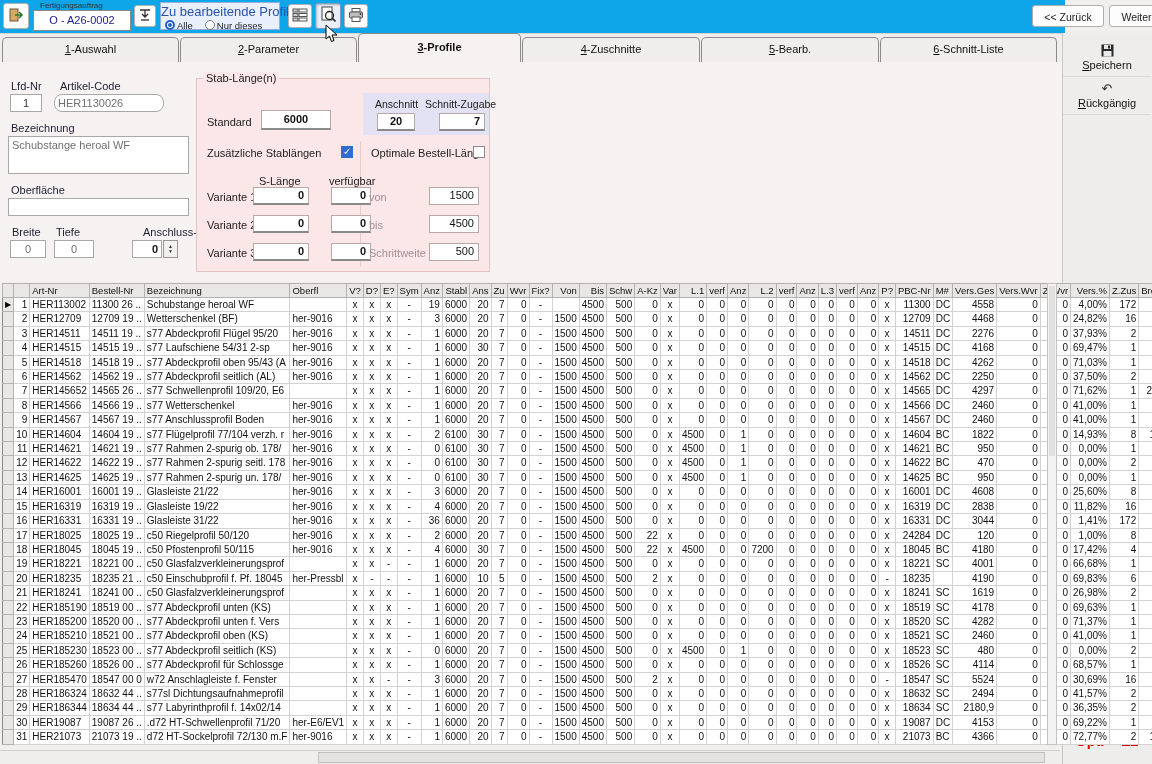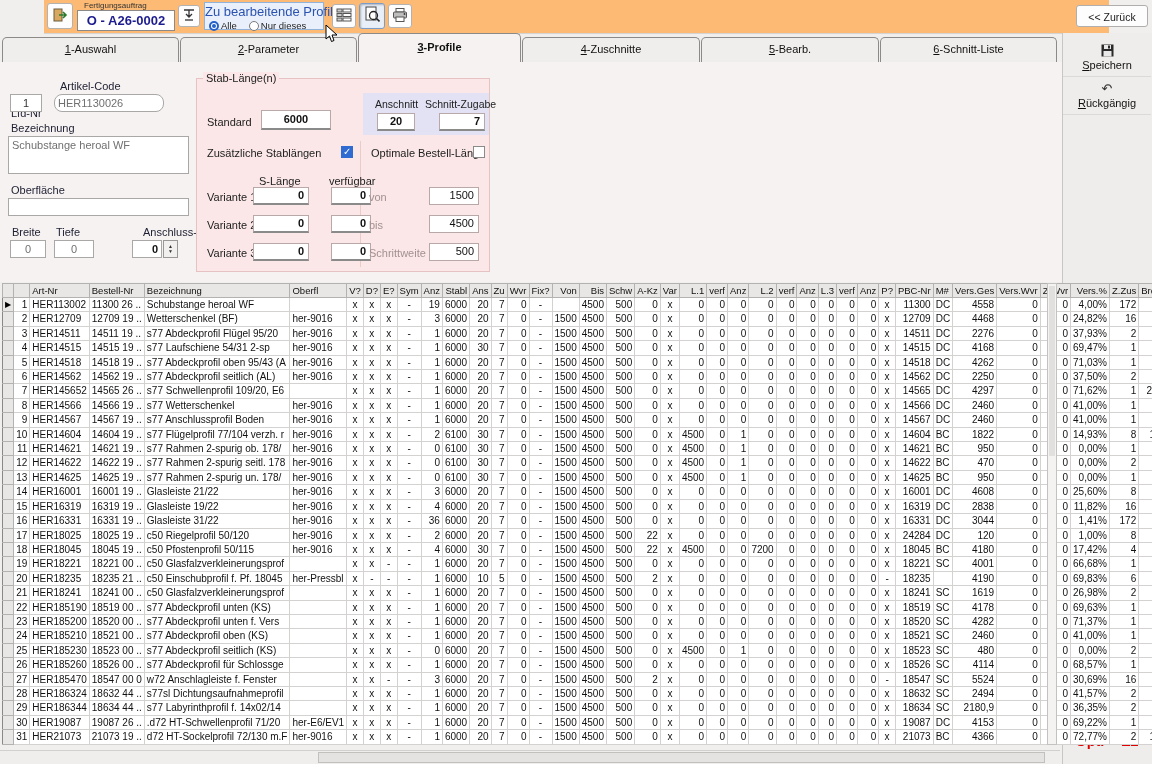--- a/index.html
+++ b/index.html
@@ -1,29 +1,29 @@
 <!DOCTYPE html>
 <html><head>
 <meta charset="utf-8">
 <style>
   html,body{margin:0;padding:0;background:#d8d6d4;}
   .window{position:relative;width:1152px;height:764px;background:#f1efee;overflow:hidden;
           font-family:"Liberation Sans",sans-serif;color:#111;}
   
-  .toolbar{position:absolute;top:0;left:0;width:1065px;height:33px;background:#fdba74;border-bottom:1px solid #d6d4d2;margin-left:44px;}
+  .toolbar{position:absolute;top:0;left:0;width:1065px;height:33px;background:#0ea5e9;border-bottom:1px solid #d6d4d2;}
   .tbtn{position:absolute;background:#fdfdfd;border:1px solid #b4b2b0;border-radius:3px;
         display:flex;align-items:center;justify-content:center;box-sizing:border-box;padding:0;cursor:default;}
   .tbtn.pressed{background:#e9eff9;border:1px solid #7a9cc8;box-shadow:inset 1px 1px 2px rgba(0,0,0,.25);}
   .order-label{position:absolute;left:40px;top:1px;font-size:8px;color:#333;}
   .order-field{position:absolute;left:33px;top:10px;width:96px;height:19px;background:#fff;border:1px solid #8a8a8a;
-               color:#1c1c8e;font-weight:bold;font-size:13px;text-align:center;line-height:19px;}
+               color:#1c1c8e;font-weight:normal;font-size:11px;text-align:center;line-height:19px;}
   .profiles{position:absolute;left:160px;top:2px;width:120px;height:28px;background:#e9f0fb;border:1px solid #93b2da;box-sizing:border-box;}
   .ptitle{font-size:13px;color:#2a52b0;text-align:center;margin-top:1px;white-space:nowrap;}
   .prow{display:flex;gap:12px;font-size:9.5px;color:#222;padding-left:4px;margin-top:1px;align-items:center;}
-  .rlab{display:flex;align-items:flex-end;gap:2px;}
+  .rlab{display:flex;align-items:flex-start;gap:2px;}
   .rdo{width:10px;height:10px;border-radius:50%;border:1px solid #7a7a7a;background:#fff;display:inline-block;position:relative;box-sizing:border-box;}
   .rdo.on{border:2px solid #2460c8;}
   .rdo.on::after{content:'';position:absolute;left:1px;top:1px;width:4px;height:4px;border-radius:50%;background:#2460c8;}
   .navbtn{position:absolute;top:5px;height:22px;background:#fdfdfd;border:1px solid #b0aeac;border-radius:3px;
           font-size:10.5px;color:#222;text-align:center;line-height:20px;box-sizing:border-box;cursor:default;}
   .cursor{position:absolute;left:325px;top:25px;z-index:60;}
   
   .tabbar{position:absolute;top:33px;left:2px;width:1058px;height:29px;display:flex;align-items:flex-end;}
   .tab{box-sizing:border-box;height:25px;background:#f0eeec;border:1px solid #8c8a88;border-bottom:none;
        border-radius:5px 5px 0 0;font-size:11px;text-align:center;line-height:23px;color:#111;margin-right:1px;cursor:default;}
@@ -176,21 +176,21 @@
     </div>
     <div class="sidebtn">
       <span class="ic undo-glyph">↶</span>
       <span><u>R</u>ückgängig</span>
     </div>
     <div class="opti">Opti = E2</div>
   </div>
 
   <div class="formbg"></div>
 
-  <div class="flabel" style="left:11px;top:80px;margin-top:27px;">Lfd-Nr</div>
+  <div class="flabel" style="left:11px;top:80px;">Lfd-Nr</div>
   <div class="flabel" style="left:60px;top:80px;">Artikel-Code</div>
   <div class="field center dark" style="left:10px;top:94px;width:32px;height:18px;line-height:16px;">1</div>
   <div class="field" style="left:54px;top:94px;width:110px;height:18px;line-height:16px;border-radius:8px;">HER1130026</div>
   <div class="flabel" style="left:11px;top:122px;">Bezeichnung</div>
   <div class="field" style="left:8px;top:136px;width:181px;height:38px;line-height:15px;padding-top:1px;">Schubstange heroal WF</div>
   <div class="flabel" style="left:11px;top:184px;">Oberfläche</div>
   <div class="field" style="left:8px;top:198px;width:181px;height:18px;line-height:16px;"></div>
   <div class="flabel" style="left:12px;top:226px;">Breite</div>
   <div class="flabel" style="left:56px;top:226px;">Tiefe</div>
   <div class="flabel" style="left:118px;top:226px;margin-left:25px;">Anschluss-Kz</div>

